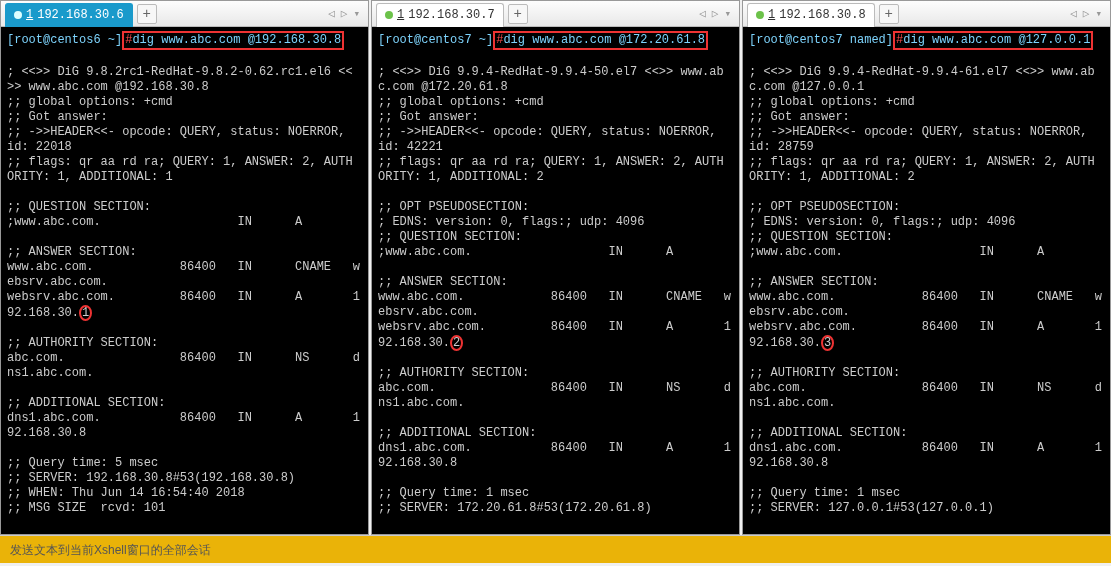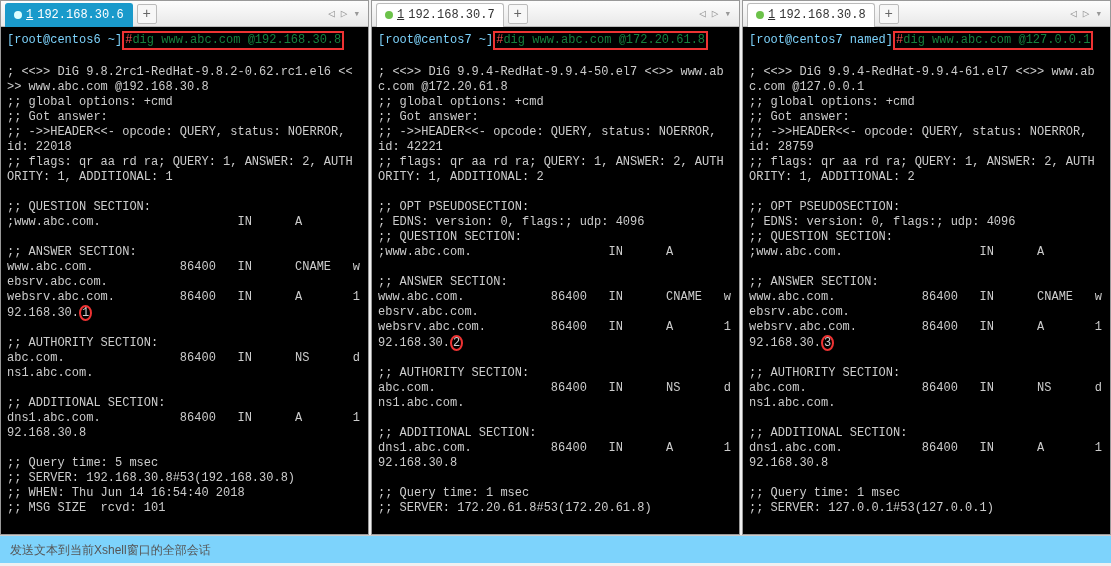--- a/index.html
+++ b/index.html
@@ -83,36 +83,36 @@
     color: #ccc;
     padding: 4px 6px;
     white-space: pre;
     overflow: hidden;
     line-height: 15px;
     font-size: 12px;
     position: relative;
   }
   .prompt-user { color: #7dd3fc; }
   .prompt-host { color: #ff4d4d; }
-  .prompt-text { color: #15803d; }
+  .prompt-text { color: #7dd3fc; }
   .cmd-box {
     border: 2px solid #e33;
     padding: 0 1px;
     display: inline-block;
   }
   .circle {
     border: 2px solid #e33;
     border-radius: 50%;
     padding: 0 1px;
     display: inline-block;
     line-height: 12px;
   }
   .footer {
     height: 28px;
-    background: #7dd3fc;
+    background: #eab308;
     border-top: 1px solid #ccc;
     font-size: 12px;
     color: #555;
     padding: 6px 10px;
     font-family: "Microsoft YaHei", sans-serif;
   }
   .line { display: block; }
 </style>
 </head>
 <body>

